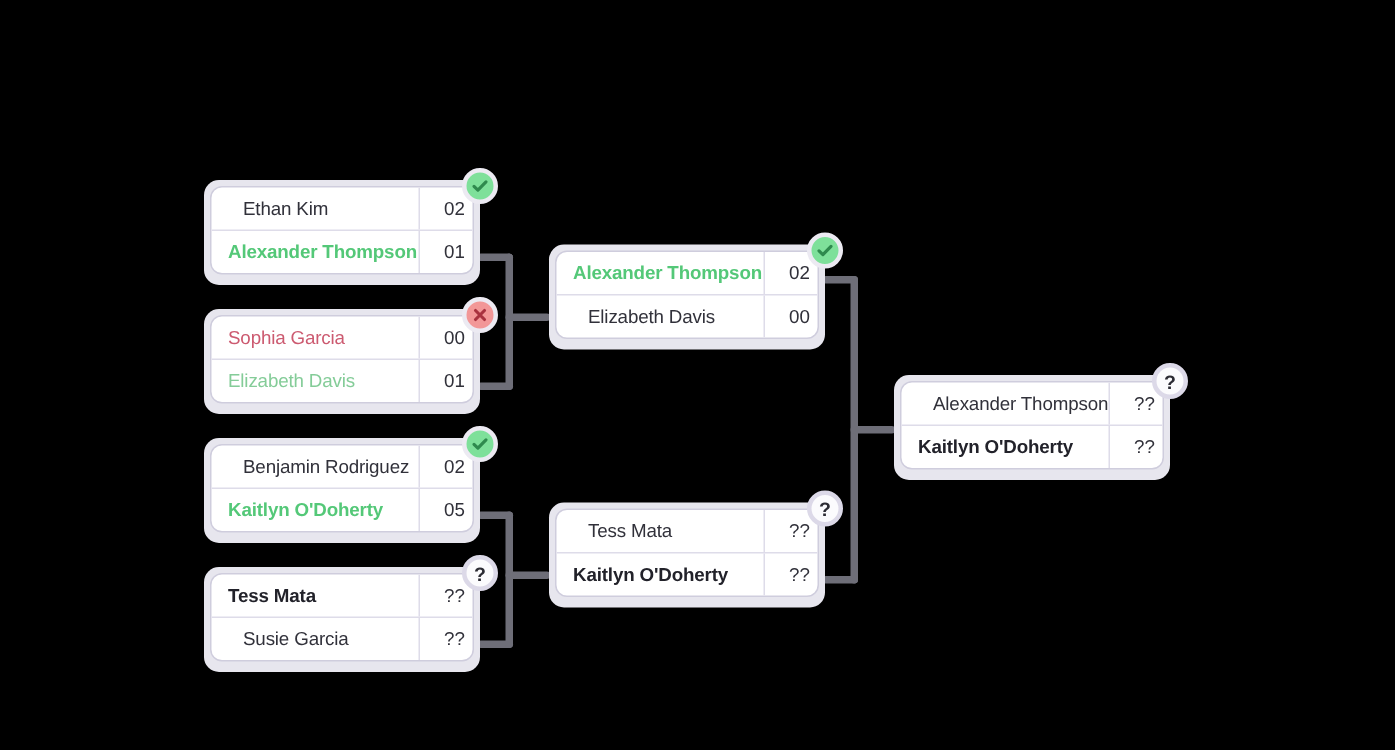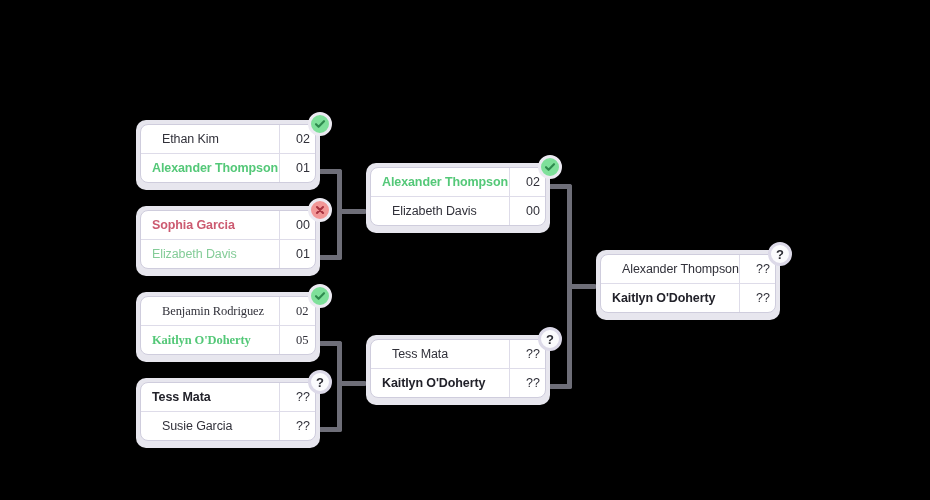--- a/index.html
+++ b/index.html
@@ -49,21 +49,21 @@
     flex:0 0 36px;
     display:flex;align-items:center;
     padding-left:16px;
     font-size:12.5px;
     color:#31313a;
     border-left:1px solid #dedce9;
     box-sizing:border-box;
   }
   
   .st-win   .pname{color:#54c878;font-weight:bold;}
-  .st-lose  .pname{color:#cc5a70;font-weight:bold;}
+  .st-lose  .pname{color:#cc5a70;font-weight:normal;}
   .st-faded .pname{color:#84cc98;font-weight:normal;}
   .st-bold  .pname{color:#22222a;font-weight:bold;}
   .st-plain .pname{color:#31313a;font-weight:normal;padding-left:21px;}
 
   
   .badge{
     position:absolute;
     width:24px;height:24px;
     border-radius:50%;
     display:flex;align-items:center;justify-content:center;
@@ -129,21 +129,21 @@
         <span class="pname">Sophia Garcia</span>
         <span class="pscore">00</span>
       </div>
       <div class="row st-faded">
         <span class="pname">Elizabeth Davis</span>
         <span class="pscore">01</span>
       </div>
     </div>
   </div>
 
-  <div class="match" style="left:136px;top:292px;width:184px;height:70px;font-family:Liberation Serif, serif;">
+  <div class="match" style="left:136px;top:292px;width:184px;height:70px;">
     <div class="badge ok" style="right:-12px;top:-8px;">
       <svg width="12" height="12" viewBox="0 0 12 12" aria-hidden="true">
           <path d="M2 6.2 L4.6 8.8 L10 3.2" fill="none" stroke="#2f8a4e" stroke-width="2.1" stroke-linecap="round" stroke-linejoin="round"></path>
         </svg>
     </div>
     <div class="match-inner">
       <div class="row st-plain">
         <span class="pname">Benjamin Rodriguez</span>
         <span class="pscore">02</span>
       </div>

